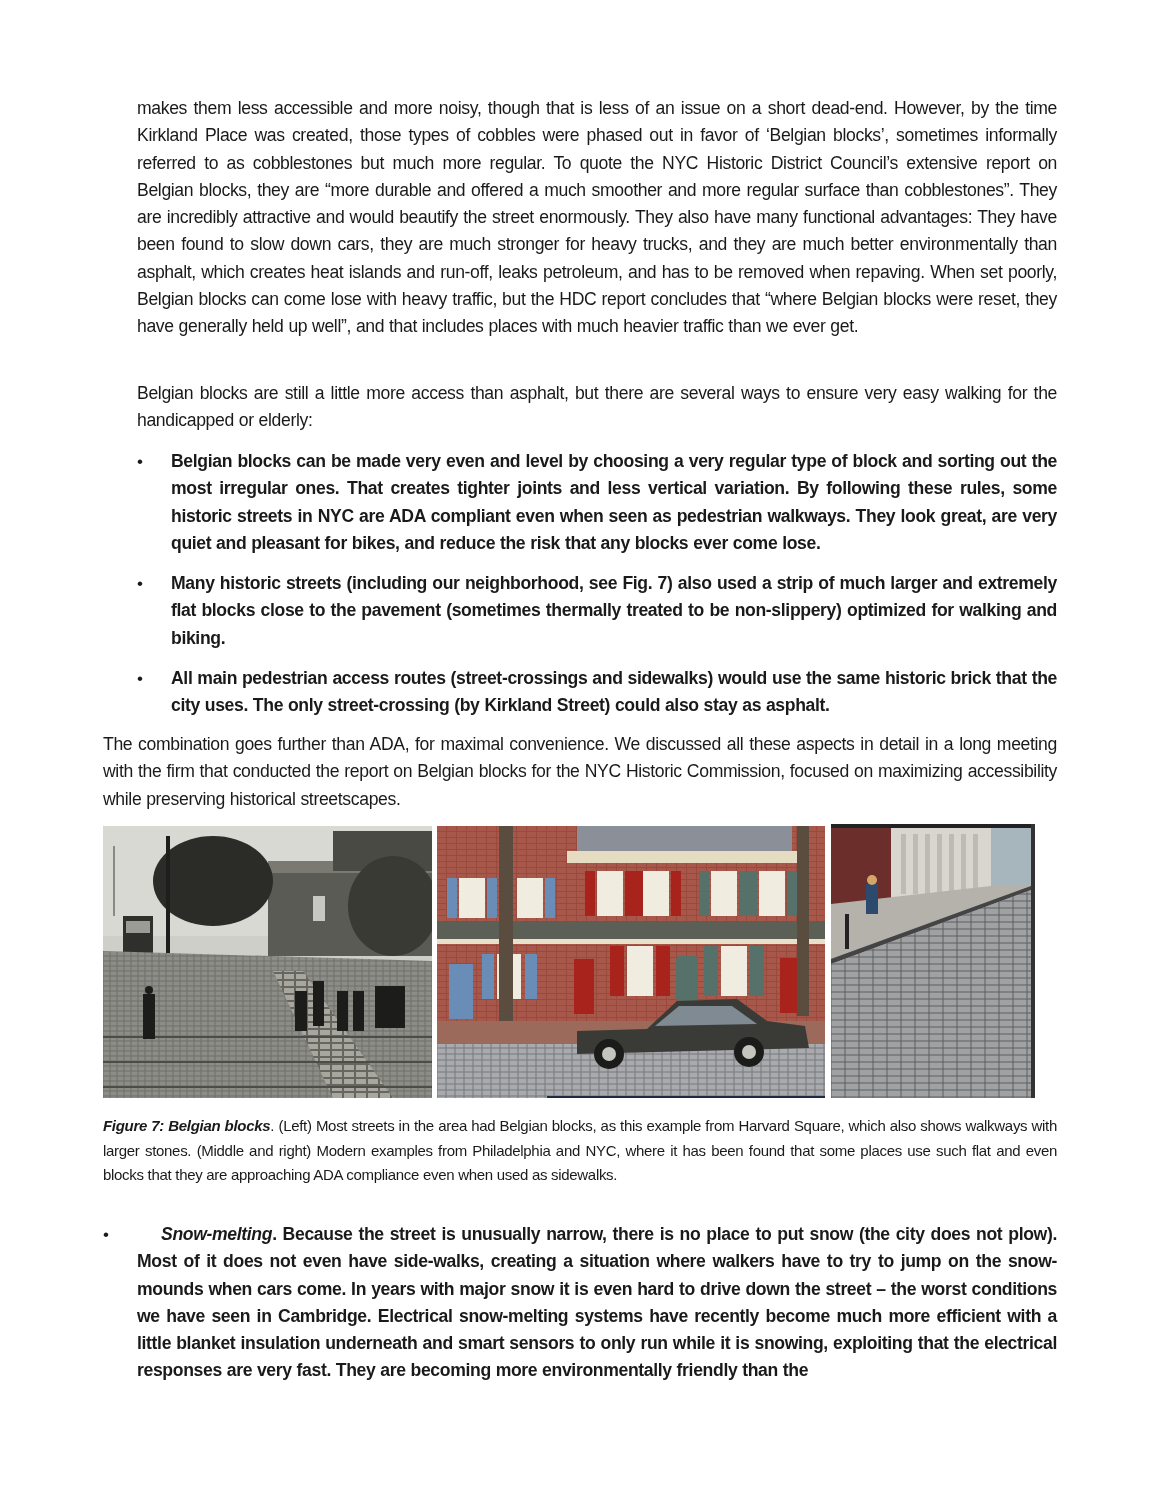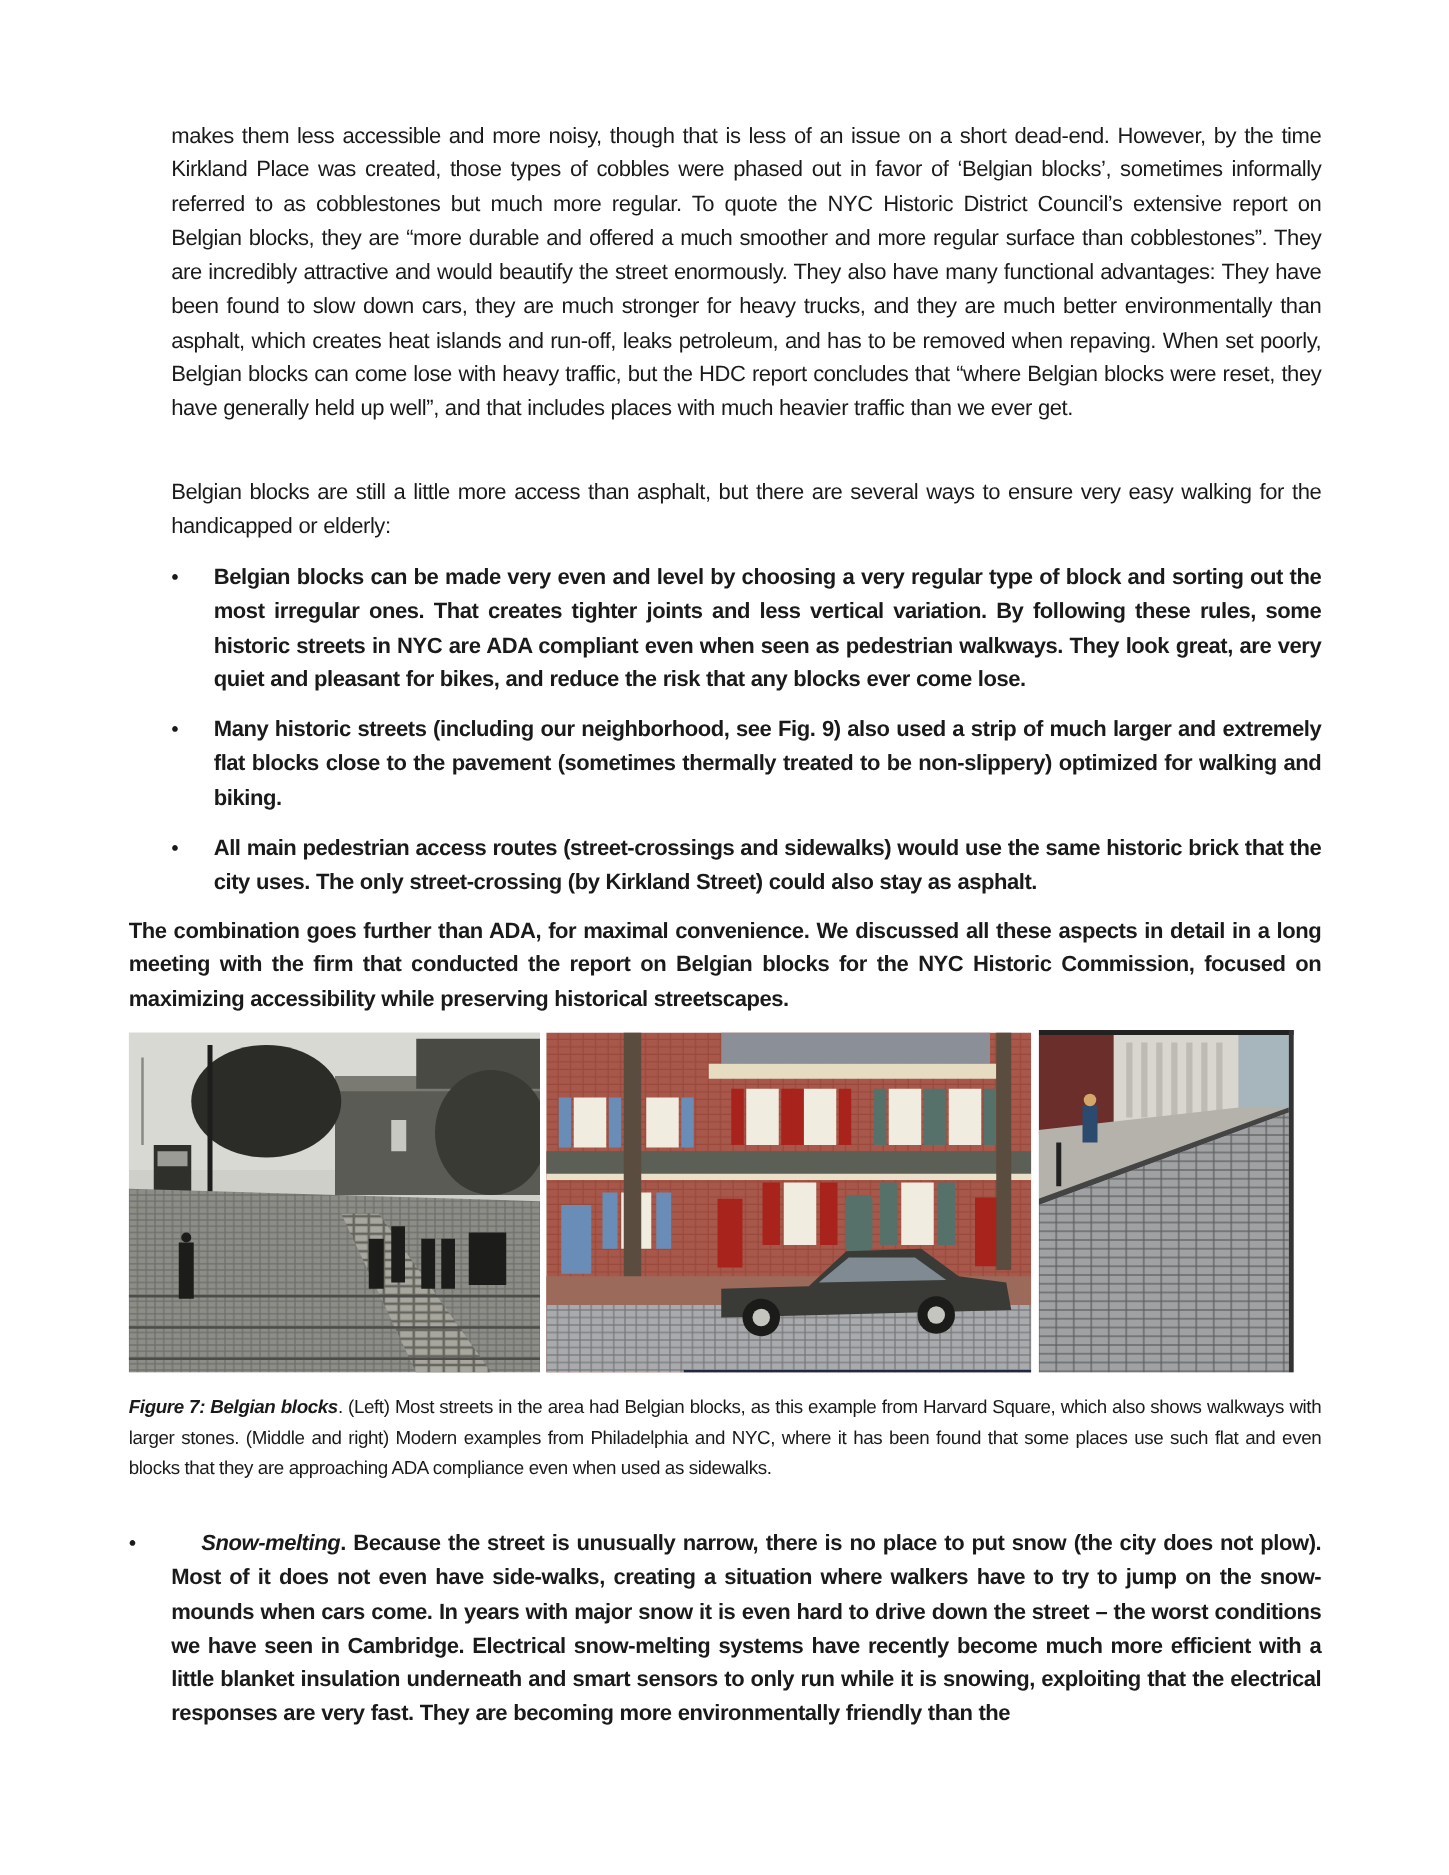--- a/index.html
+++ b/index.html
@@ -31,29 +31,29 @@
 
   <p class="txt block ind" style="top:380px;">Belgian blocks are still a little more access than asphalt, but there are several ways to ensure very easy walking for the handicapped or elderly:</p>
 
   <div class="bullet-item txt" style="top:448px;">
     <span class="bullet-dot">•</span>
     <p class="bullet-text">Belgian blocks can be made very even and level by choosing a very regular type of block and sorting out the most irregular ones. That creates tighter joints and less vertical variation. By following these rules, some historic streets in NYC are ADA compliant even when seen as pedestrian walkways. They look great, are very quiet and pleasant for bikes, and reduce the risk that any blocks ever come lose.</p>
   </div>
 
   <div class="bullet-item txt" style="top:570px;">
     <span class="bullet-dot">•</span>
-    <p class="bullet-text">Many historic streets (including our neighborhood, see Fig. 9) also used a strip of much larger and extremely flat blocks close to the pavement (sometimes thermally treated to be non-slippery) optimized for walking and biking.</p>
+    <p class="bullet-text">Many historic streets (including our neighborhood, see Fig. 7) also used a strip of much larger and extremely flat blocks close to the pavement (sometimes thermally treated to be non-slippery) optimized for walking and biking.</p>
   </div>
 
   <div class="bullet-item txt" style="top:665px;">
     <span class="bullet-dot">•</span>
     <p class="bullet-text">All main pedestrian access routes (street-crossings and sidewalks) would use the same historic brick that the city uses. The only street-crossing (by Kirkland Street) could also stay as asphalt.</p>
   </div>
 
-  <p class="txt block full" style="top:731px;font-weight:bold;">The combination goes further than ADA, for maximal convenience. We discussed all these aspects in detail in a long meeting with the firm that conducted the report on Belgian blocks for the NYC Historic Commission, focused on maximizing accessibility while preserving historical streetscapes.</p>
+  <p class="txt block full" style="top:731px;">The combination goes further than ADA, for maximal convenience. We discussed all these aspects in detail in a long meeting with the firm that conducted the report on Belgian blocks for the NYC Historic Commission, focused on maximizing accessibility while preserving historical streetscapes.</p>
 
   <div class="figure" style="left:103px; width:329px;">
     <svg width="329" height="272" viewBox="0 0 329 272">
       <defs>
         <pattern id="cob1" width="7" height="5" patternUnits="userSpaceOnUse">
           <rect width="7" height="5" fill="#6e6e6a"></rect>
           <rect x="0.5" y="0.5" width="6" height="4" fill="#8d8d88"></rect>
         </pattern>
         <pattern id="cob1b" width="12" height="7" patternUnits="userSpaceOnUse">
           <rect width="12" height="7" fill="#66665f"></rect>

